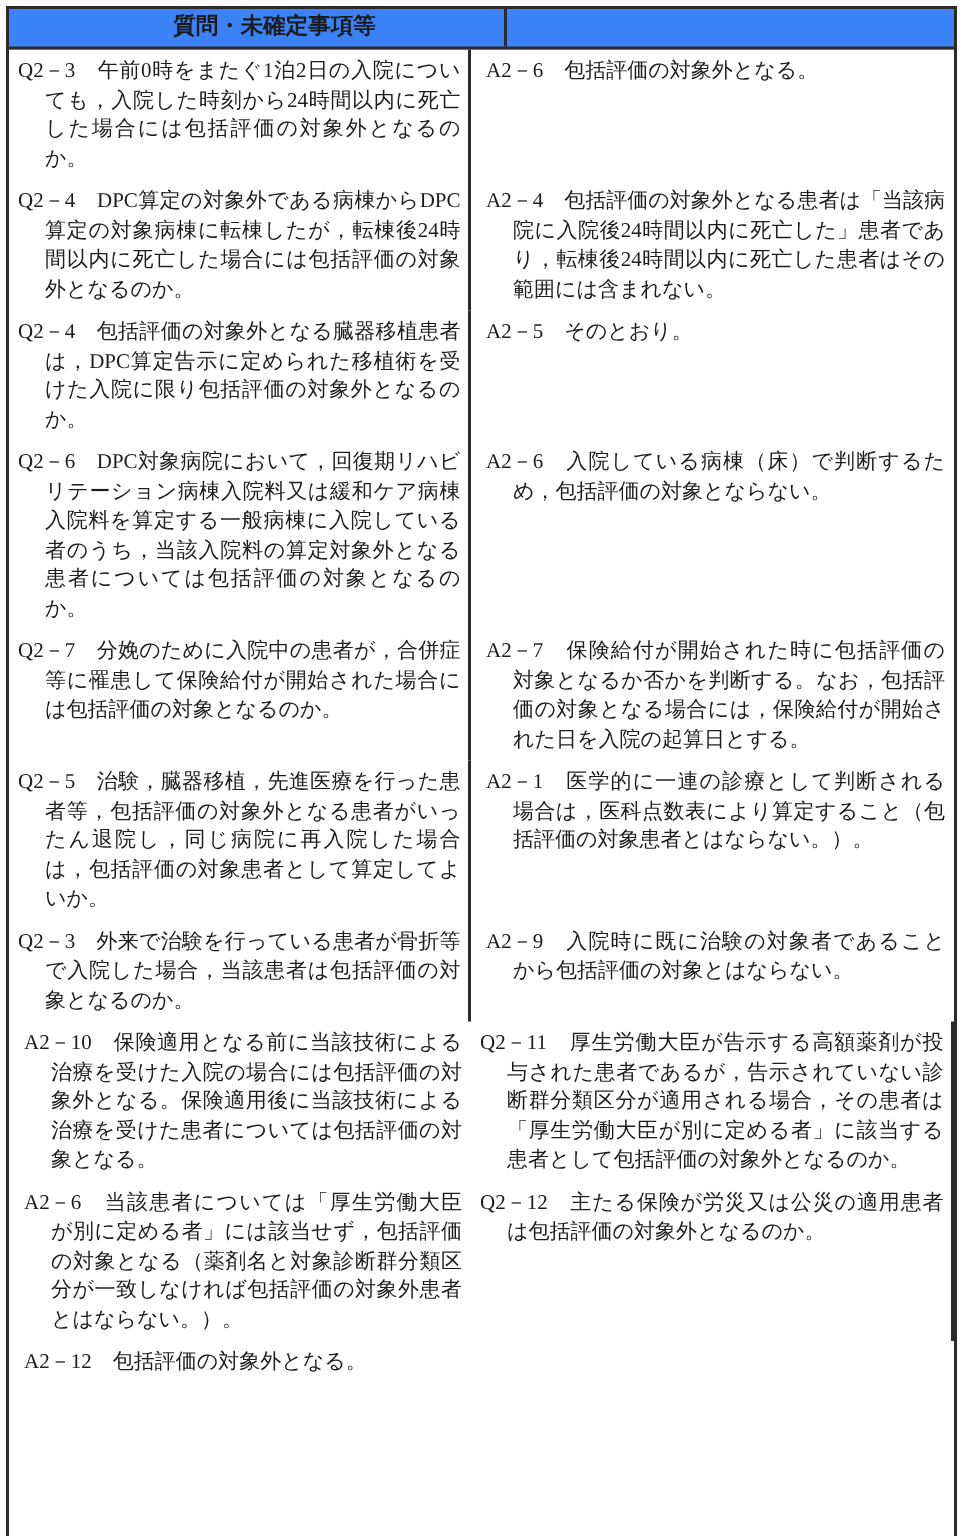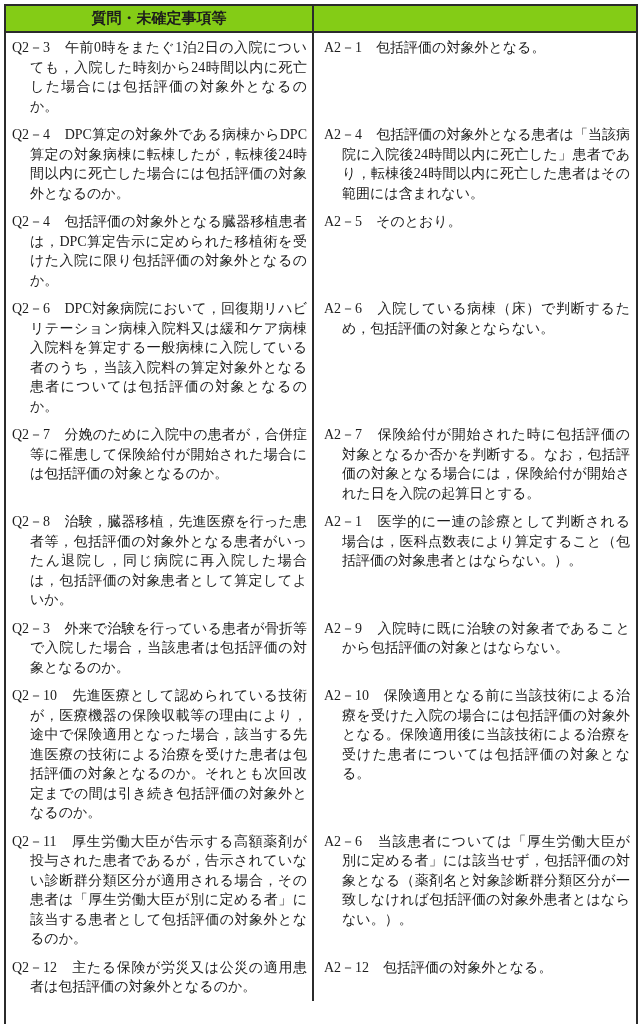--- a/index.html
+++ b/index.html
@@ -18,22 +18,23 @@
     top: 4px;
     width: 634px;
     min-height: 1040px; 
     border: 2px solid #2b2b2b;
     box-sizing: border-box;
     background: #ffffff;
   }
   .thead {
     display: grid;
     grid-template-columns: 308px 1fr;
-    background: #84cc16;
+    background: #3b82f6;
     border-bottom: 2px solid #2b2b2b;
+    padding-left: 24px;
   }
   .th {
     text-align: center;
     font-family: "Liberation Sans", "DejaVu Sans", sans-serif;
     font-weight: bold;
     font-size: 15px;
     line-height: 20px;
     padding: 2px 0 3px 0;
   }
   .th.q { border-right: 2px solid #2b2b2b; }
@@ -67,21 +68,21 @@
 <div id="page">
   <div class="tbl">
     <div class="thead">
       <div class="th q">質問・未確定事項等</div>
     </div>
     <div class="tbody" id="tbody">
     <div class="td q">
       <p class="qa">Q2－3　午前0時をまたぐ1泊2日の入院についても，入院した時刻から24時間以内に死亡した場合には包括評価の対象外となるのか。</p>
     </div>
     <div class="td a">
-      <p class="qa">A2－1　包括評価の対象外となる。</p>
+      <p class="qa">A2－6　包括評価の対象外となる。</p>
     </div>
 
     <div class="td q">
       <p class="qa">Q2－4　DPC算定の対象外である病棟からDPC算定の対象病棟に転棟したが，転棟後24時間以内に死亡した場合には包括評価の対象外となるのか。</p>
     </div>
     <div class="td a">
       <p class="qa">A2－4　包括評価の対象外となる患者は「当該病院に入院後24時間以内に死亡した」患者であり，転棟後24時間以内に死亡した患者はその範囲には含まれない。</p>
     </div>
 
     <div class="td q">
@@ -99,36 +100,33 @@
     </div>
 
     <div class="td q">
       <p class="qa">Q2－7　分娩のために入院中の患者が，合併症等に罹患して保険給付が開始された場合には包括評価の対象となるのか。</p>
     </div>
     <div class="td a">
       <p class="qa">A2－7　保険給付が開始された時に包括評価の対象となるか否かを判断する。なお，包括評価の対象となる場合には，保険給付が開始された日を入院の起算日とする。</p>
     </div>
 
     <div class="td q">
-      <p class="qa">Q2－8　治験，臓器移植，先進医療を行った患者等，包括評価の対象外となる患者がいったん退院し，同じ病院に再入院した場合は，包括評価の対象患者として算定してよいか。</p>
+      <p class="qa">Q2－5　治験，臓器移植，先進医療を行った患者等，包括評価の対象外となる患者がいったん退院し，同じ病院に再入院した場合は，包括評価の対象患者として算定してよいか。</p>
     </div>
     <div class="td a">
       <p class="qa">A2－1　医学的に一連の診療として判断される場合は，医科点数表により算定すること（包括評価の対象患者とはならない。）。</p>
     </div>
 
     <div class="td q">
       <p class="qa">Q2－3　外来で治験を行っている患者が骨折等で入院した場合，当該患者は包括評価の対象となるのか。</p>
     </div>
     <div class="td a">
       <p class="qa">A2－9　入院時に既に治験の対象者であることから包括評価の対象とはならない。</p>
     </div>
 
-    <div class="td q">
-      <p class="qa">Q2－10　先進医療として認められている技術が，医療機器の保険収載等の理由により，途中で保険適用となった場合，該当する先進医療の技術による治療を受けた患者は包括評価の対象となるのか。それとも次回改定までの間は引き続き包括評価の対象外となるのか。</p>
-    </div>
     <div class="td a">
       <p class="qa">A2－10　保険適用となる前に当該技術による治療を受けた入院の場合には包括評価の対象外となる。保険適用後に当該技術による治療を受けた患者については包括評価の対象となる。</p>
     </div>
 
     <div class="td q">
       <p class="qa">Q2－11　厚生労働大臣が告示する高額薬剤が投与された患者であるが，告示されていない診断群分類区分が適用される場合，その患者は「厚生労働大臣が別に定める者」に該当する患者として包括評価の対象外となるのか。</p>
     </div>
     <div class="td a">
       <p class="qa">A2－6　当該患者については「厚生労働大臣が別に定める者」には該当せず，包括評価の対象となる（薬剤名と対象診断群分類区分が一致しなければ包括評価の対象外患者とはならない。）。</p>
     </div>

